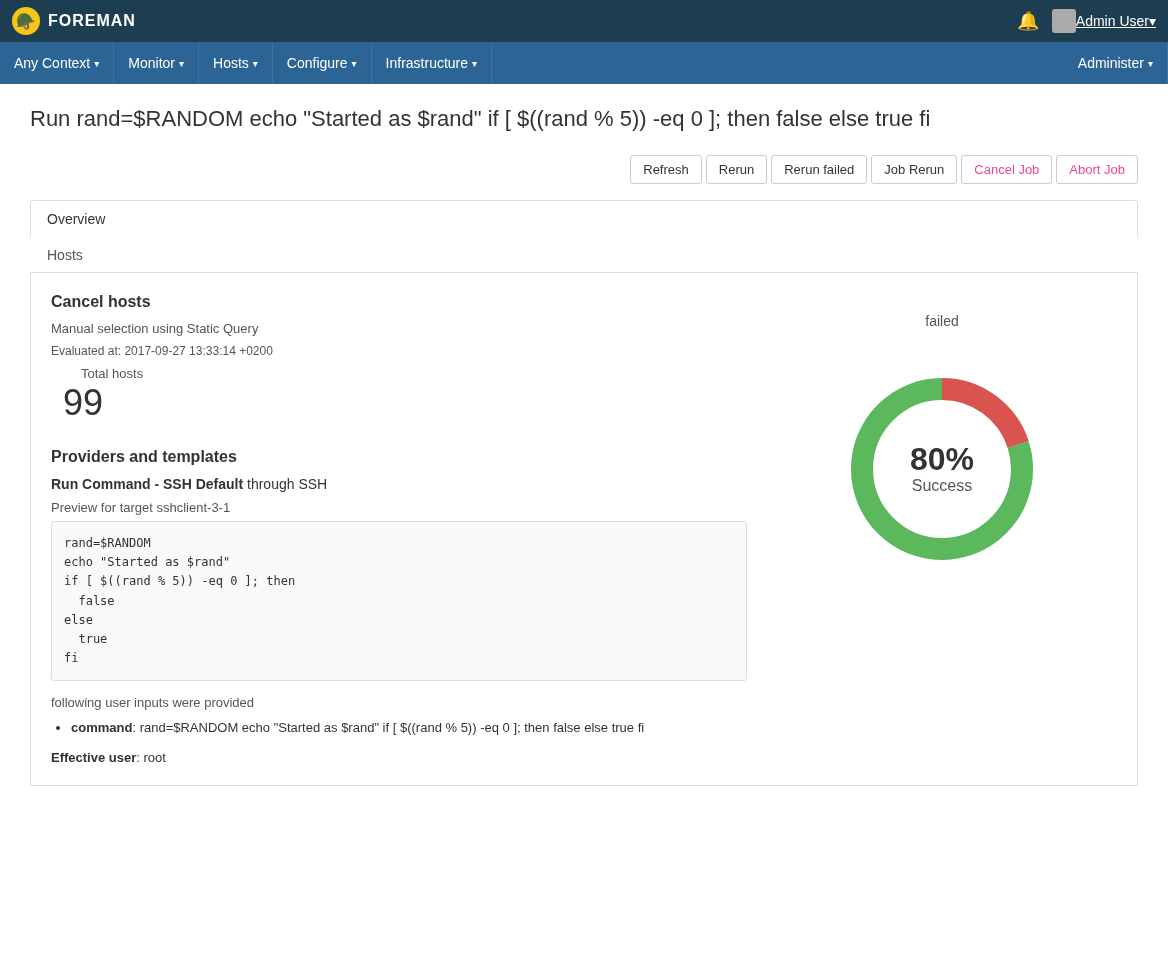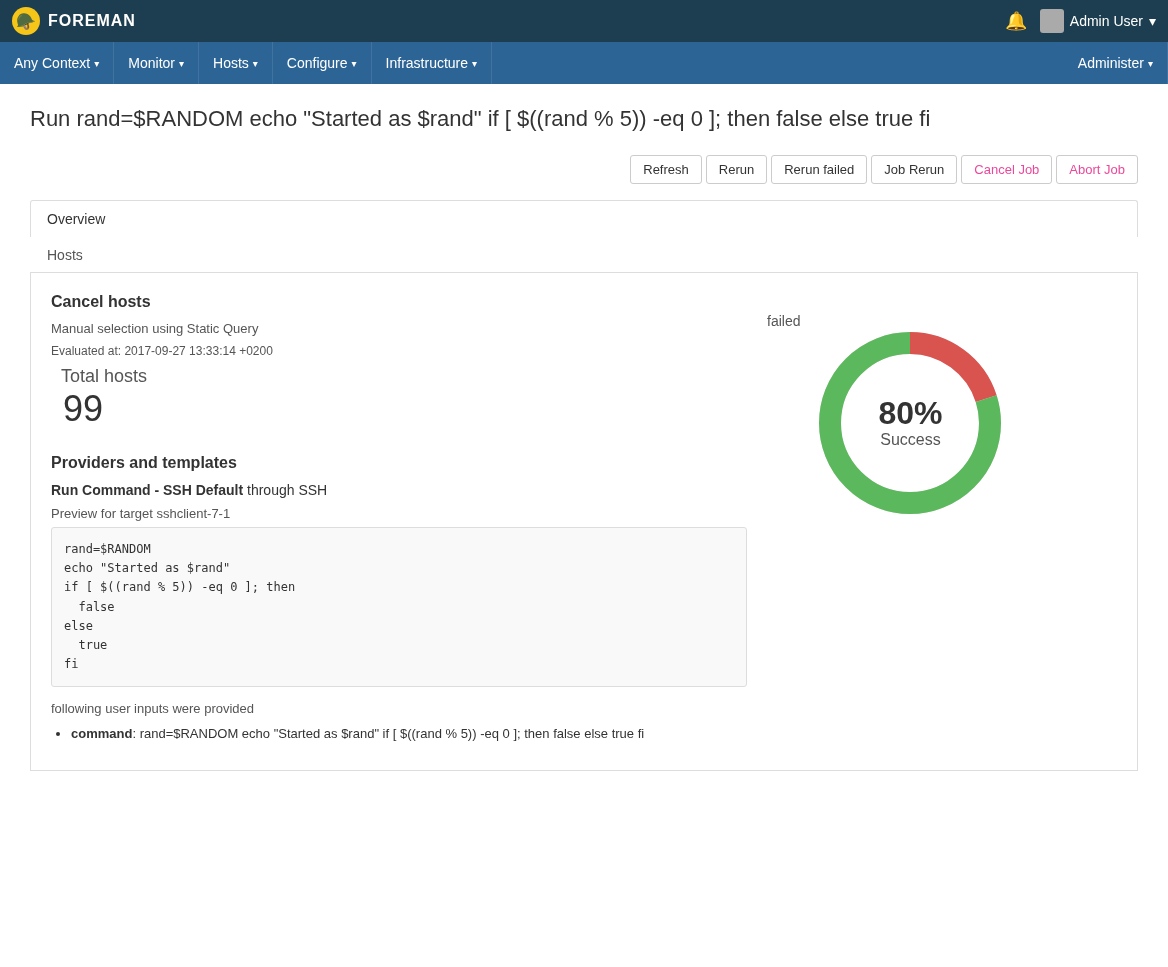--- a/index.html
+++ b/index.html
@@ -12,21 +12,21 @@
       display: flex;
       align-items: center;
       justify-content: space-between;
       padding: 0 12px;
       height: 42px;
     }
     .topbar-left { display: flex; align-items: center; gap: 8px; }
     .topbar-brand { font-size: 16px; font-weight: bold; color: #fff; letter-spacing: 1px; }
     .topbar-right { display: flex; align-items: center; gap: 12px; }
     .topbar-bell { font-size: 18px; cursor: pointer; }
-    .topbar-user { display: flex; align-items: center; gap: 6px; cursor: pointer; }
+    .topbar-user { display: flex; align-items: center; cursor: pointer; text-decoration: underline; }
     .topbar-user-avatar { width: 24px; height: 24px; background: #aaa; border-radius: 3px; }
 
     
     .navbar {
       background: #2c6496;
       display: flex;
       align-items: stretch;
       justify-content: space-between;
       height: 42px;
     }
@@ -132,23 +132,23 @@
       margin-bottom: 10px;
     }
 
     .evaluated-text {
       font-size: 12px;
       color: #555;
       margin-bottom: 8px;
     }
 
     .total-hosts-label {
-      font-size: 18px;
-      color: #555;
-      margin-left: 10px;
+      font-size: 13px;
+      color: #555;
+      margin-left: 30px;
     }
 
     .total-hosts-number {
       font-size: 36px;
       font-weight: 300;
       color: #333;
       margin-left: 12px;
       line-height: 1.2;
     }
 
@@ -175,23 +175,24 @@
     .user-inputs-list { margin-left: 20px; }
     .user-inputs-list li { margin-bottom: 6px; font-size: 13px; line-height: 1.5; }
     .input-key { font-weight: bold; }
 
     .effective-user { font-size: 13px; margin-top: 12px; }
     .effective-user .key { font-weight: bold; }
 
     
     .chart-container {
       display: flex;
-      flex-direction: row;
-      align-items: flex-start;
+      flex-direction: column;
+      align-items: center;
       padding-top: 20px;
+      gap: 20px;
     }
 
     .failed-label {
       font-size: 14px;
       color: #555;
       margin-bottom: 10px;
     }
 
     .donut-wrapper {
       position: relative;
@@ -318,39 +319,42 @@
           <div class="total-hosts-number">99</div>
         </div>
 
         <div class="providers-section">
           <div class="section-title">Providers and templates</div>
           <div>
             <span class="provider-name">Run Command - SSH Default</span>
             <span> </span>
             <span>through SSH</span>
           </div>
-          <div class="preview-label">Preview for target sshclient-7-1</div>
+          <div class="preview-label">Preview for target sshclient-3-1</div>
           <div class="code-box">rand=$RANDOM
 echo "Started as $rand"
 if [ $((rand % 5)) -eq 0 ]; then
   false
 else
   true
 fi</div>
         </div>
 
         <div>
           <div class="user-inputs-label">following user inputs were provided</div>
           <ul class="user-inputs-list">
             <li>
               <span class="input-key">command</span><span>: rand=$RANDOM echo "Started as $rand" if [ $((rand % 5)) -eq 0 ]; then false else true fi</span>
             </li>
           </ul>
         </div>
 
+        <div class="effective-user">
+          <span class="key">Effective user</span><span>: root</span>
+        </div>
       </div>
 
       <div class="chart-container">
         <div class="failed-label">failed</div>
         <div class="donut-wrapper">
           <svg viewBox="0 0 220 220" width="220" height="220">
 
             <circle cx="110" cy="110" r="80" fill="none" stroke="#e0e0e0" stroke-width="22"></circle>
 
             <circle cx="110" cy="110" r="80" fill="none" stroke="#d9534f" stroke-width="22" stroke-dasharray="100.53096491487338 502.6548245743669" stroke-dashoffset="0"></circle>

